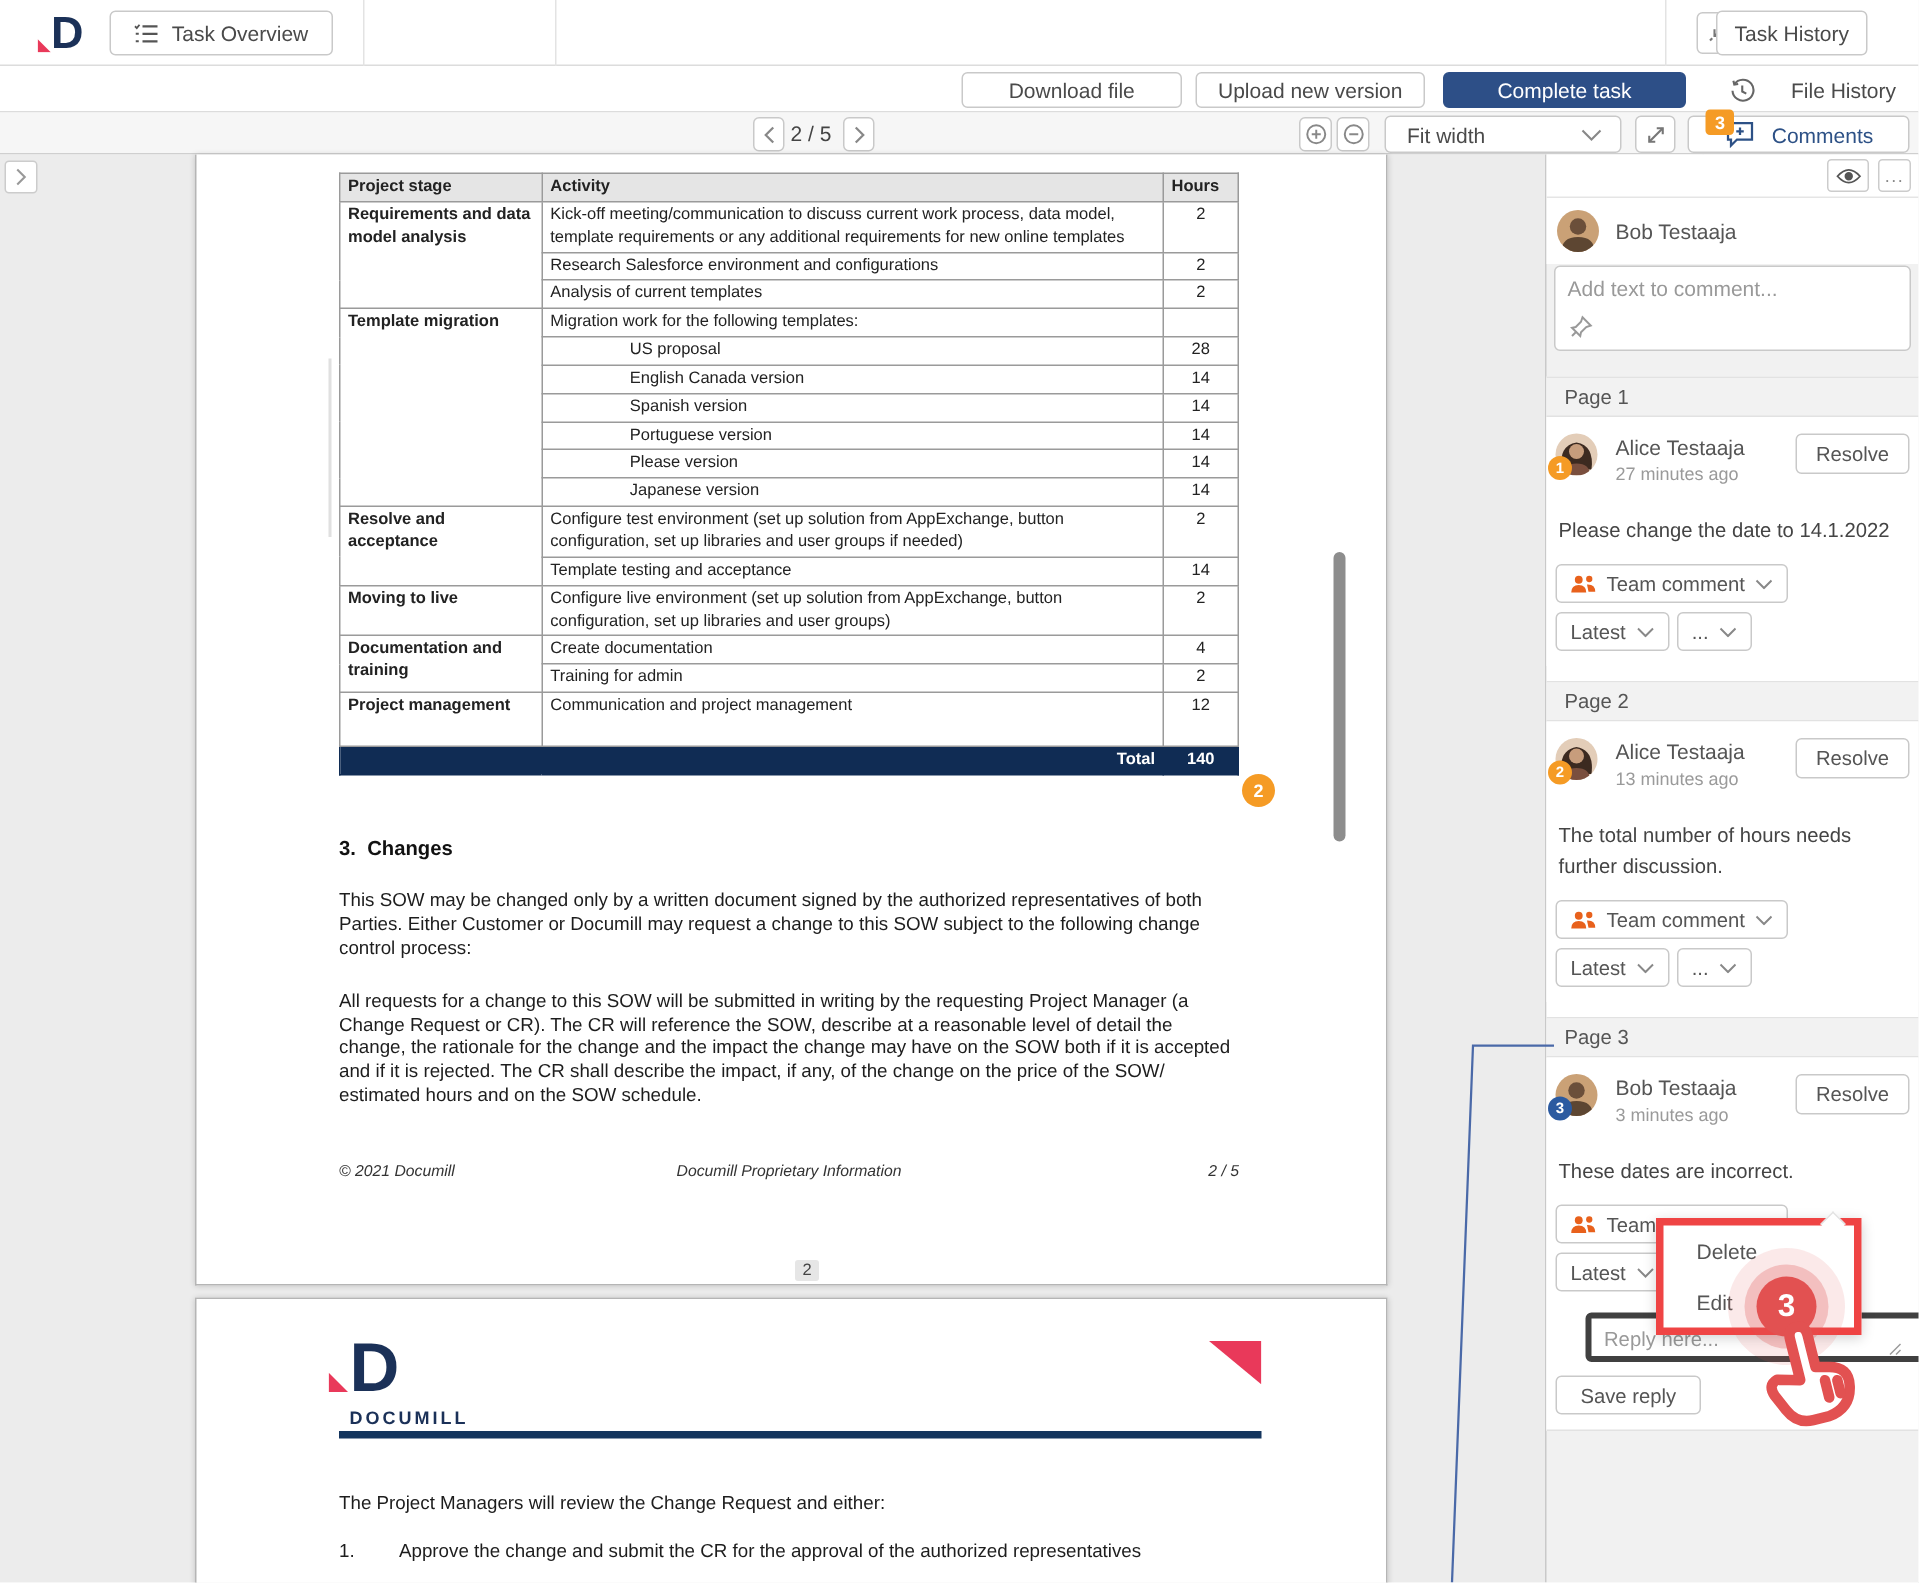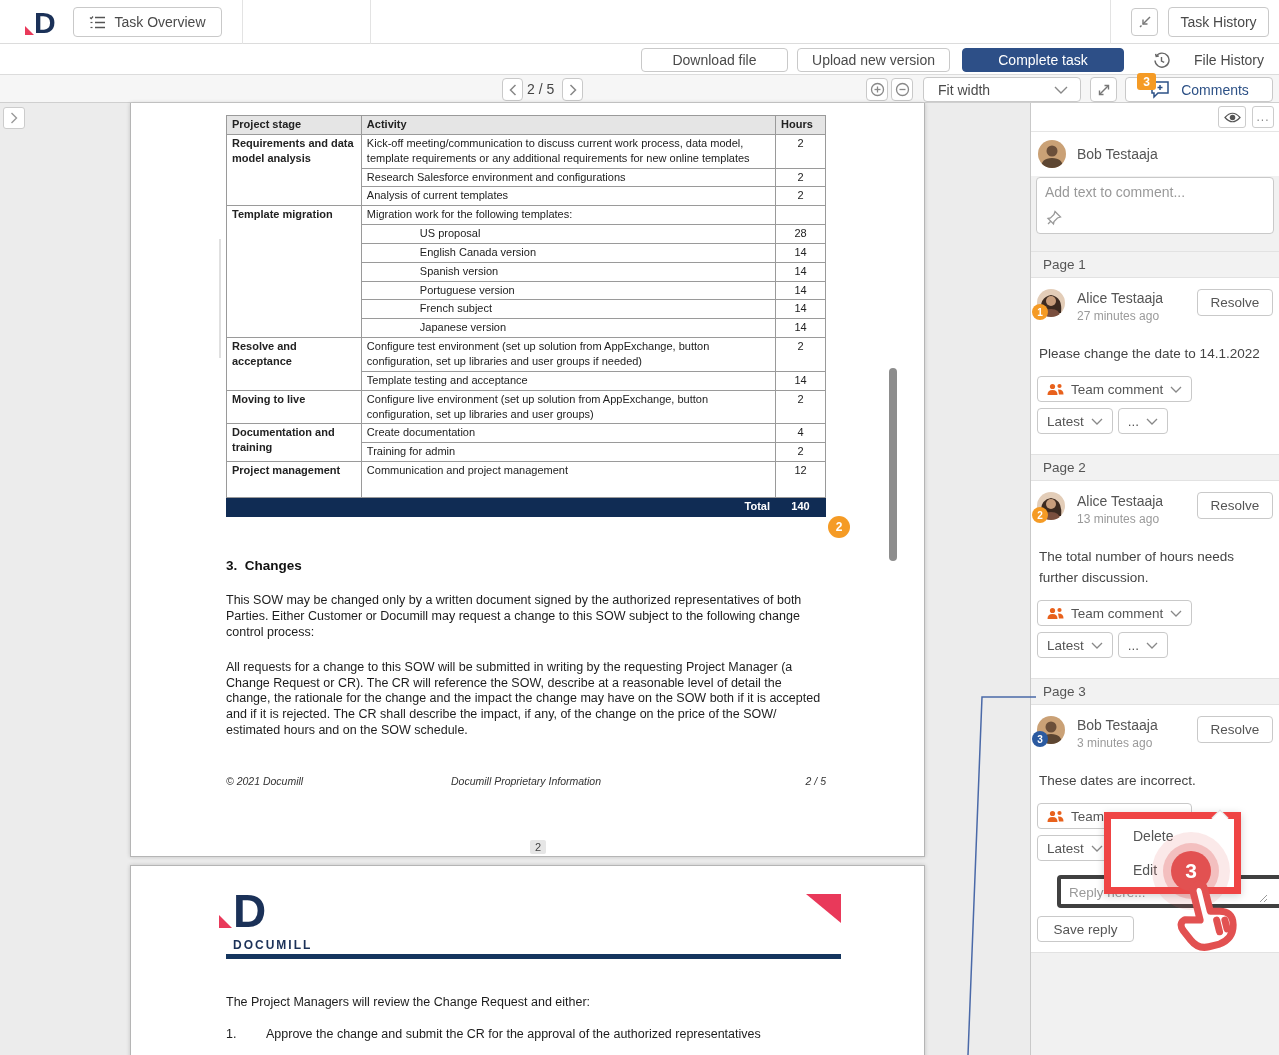--- a/index.html
+++ b/index.html
@@ -118,21 +118,21 @@
   .dd.active { border-color:#8aa7d6; color:#3d6eb5; }
   .dd.active .chev polyline { stroke:#3d6eb5; }
 
   .reply { position:relative; margin-top:14px; }
   .reply textarea { width:237px; height:33px; border:4px solid #404040; border-radius:4px; resize:none; outline:none;
     padding:6px 8px; font-family:"Liberation Sans", sans-serif; font-size:13.5px; color:#be185d;margin-left:20px; }
   .rhandle { position:absolute; right:5px; bottom:9px; }
   .save-btn { margin-top:4px; width:97px; height:26px; background:#fff; border:1px solid #c9c9c9; border-radius:4px;
     font-size:13.5px; color:#555; cursor:pointer; }
 
-  .ctx-menu { position:absolute; left:73px; top:709px; width:137px; background:#fff; border:7px solid #ef4444;
+  .ctx-menu { position:absolute; left:73px; top:709px; width:137px; background:#fff; border:5px solid #ef4444;
     box-shadow:0 2px 8px rgba(0,0,0,.18); z-index:80; }
   .ctx-menu .caret { position:absolute; top:-7px; right:8px; width:12px; height:12px; background:#fff;
     border-left:1px solid #e3e3e3; border-top:1px solid #e3e3e3; transform:rotate(45deg); }
   .ctx-item { padding:9px 0 9px 22px; font-size:14px; color:#555; cursor:pointer; }
 
   .tut { position:absolute; z-index:90; pointer-events:none; }
   .halo1 { position:absolute; left:-19px; top:-19px; width:78px; height:78px; border-radius:50%; background:rgba(224,82,82,.13); }
   .halo2 { position:absolute; left:-8px; top:-8px; width:56px; height:56px; border-radius:50%; background:rgba(224,82,82,.28); }
   .tut-badge { position:absolute; width:40px; height:40px; border-radius:50%; background:#e25151; color:#fff;
     font-size:21px; font-weight:bold; display:flex; align-items:center; justify-content:center; }
@@ -171,21 +171,21 @@
 
     <div class="btn" style="left:1131px; top:8px; width:27px; height:28px;">
       <svg width="14" height="14" viewBox="0 0 14 14">
           <g stroke="#777" stroke-width="1.4" fill="none">
             <line x1="12" y1="2" x2="5" y2="9"></line>
             <polyline points="5,4.5 5,9 9.5,9"></polyline>
             <line x1="2" y1="12" x2="3.5" y2="10.5"></line>
           </g>
         </svg>
     </div>
-    <div class="btn" style="left:1168px; top:7px; width:101px; height:30px;">
+    <div class="btn" style="left:1144px; top:7px; width:101px; height:30px;">
       <span>Task History</span>
     </div>
   </div>
 
   <div class="row2">
     <div class="btn" style="left:641px; top:4px; width:147px; height:24px;">
       <span>Download file</span>
     </div>
     <div class="btn" style="left:797px; top:4px; width:153px; height:24px;">
       <span>Upload new version</span>
@@ -313,21 +313,21 @@
             </tr>
         <tr>
               <td class="indent">Spanish version</td>
               <td class="hours">14</td>
             </tr>
         <tr>
               <td class="indent">Portuguese version</td>
               <td class="hours">14</td>
             </tr>
         <tr>
-              <td class="indent">French subject</td>
+              <td class="indent">Please version</td>
               <td class="hours">14</td>
             </tr>
         <tr>
               <td class="indent">Japanese version</td>
               <td class="hours">14</td>
             </tr>
         <tr>
               <td class="stage" rowspan="2">Resolve and acceptance</td>
               <td>Configure test environment (set up solution from AppExchange, button configuration, set up libraries and user groups if needed)</td>
               <td class="hours">2</td>

